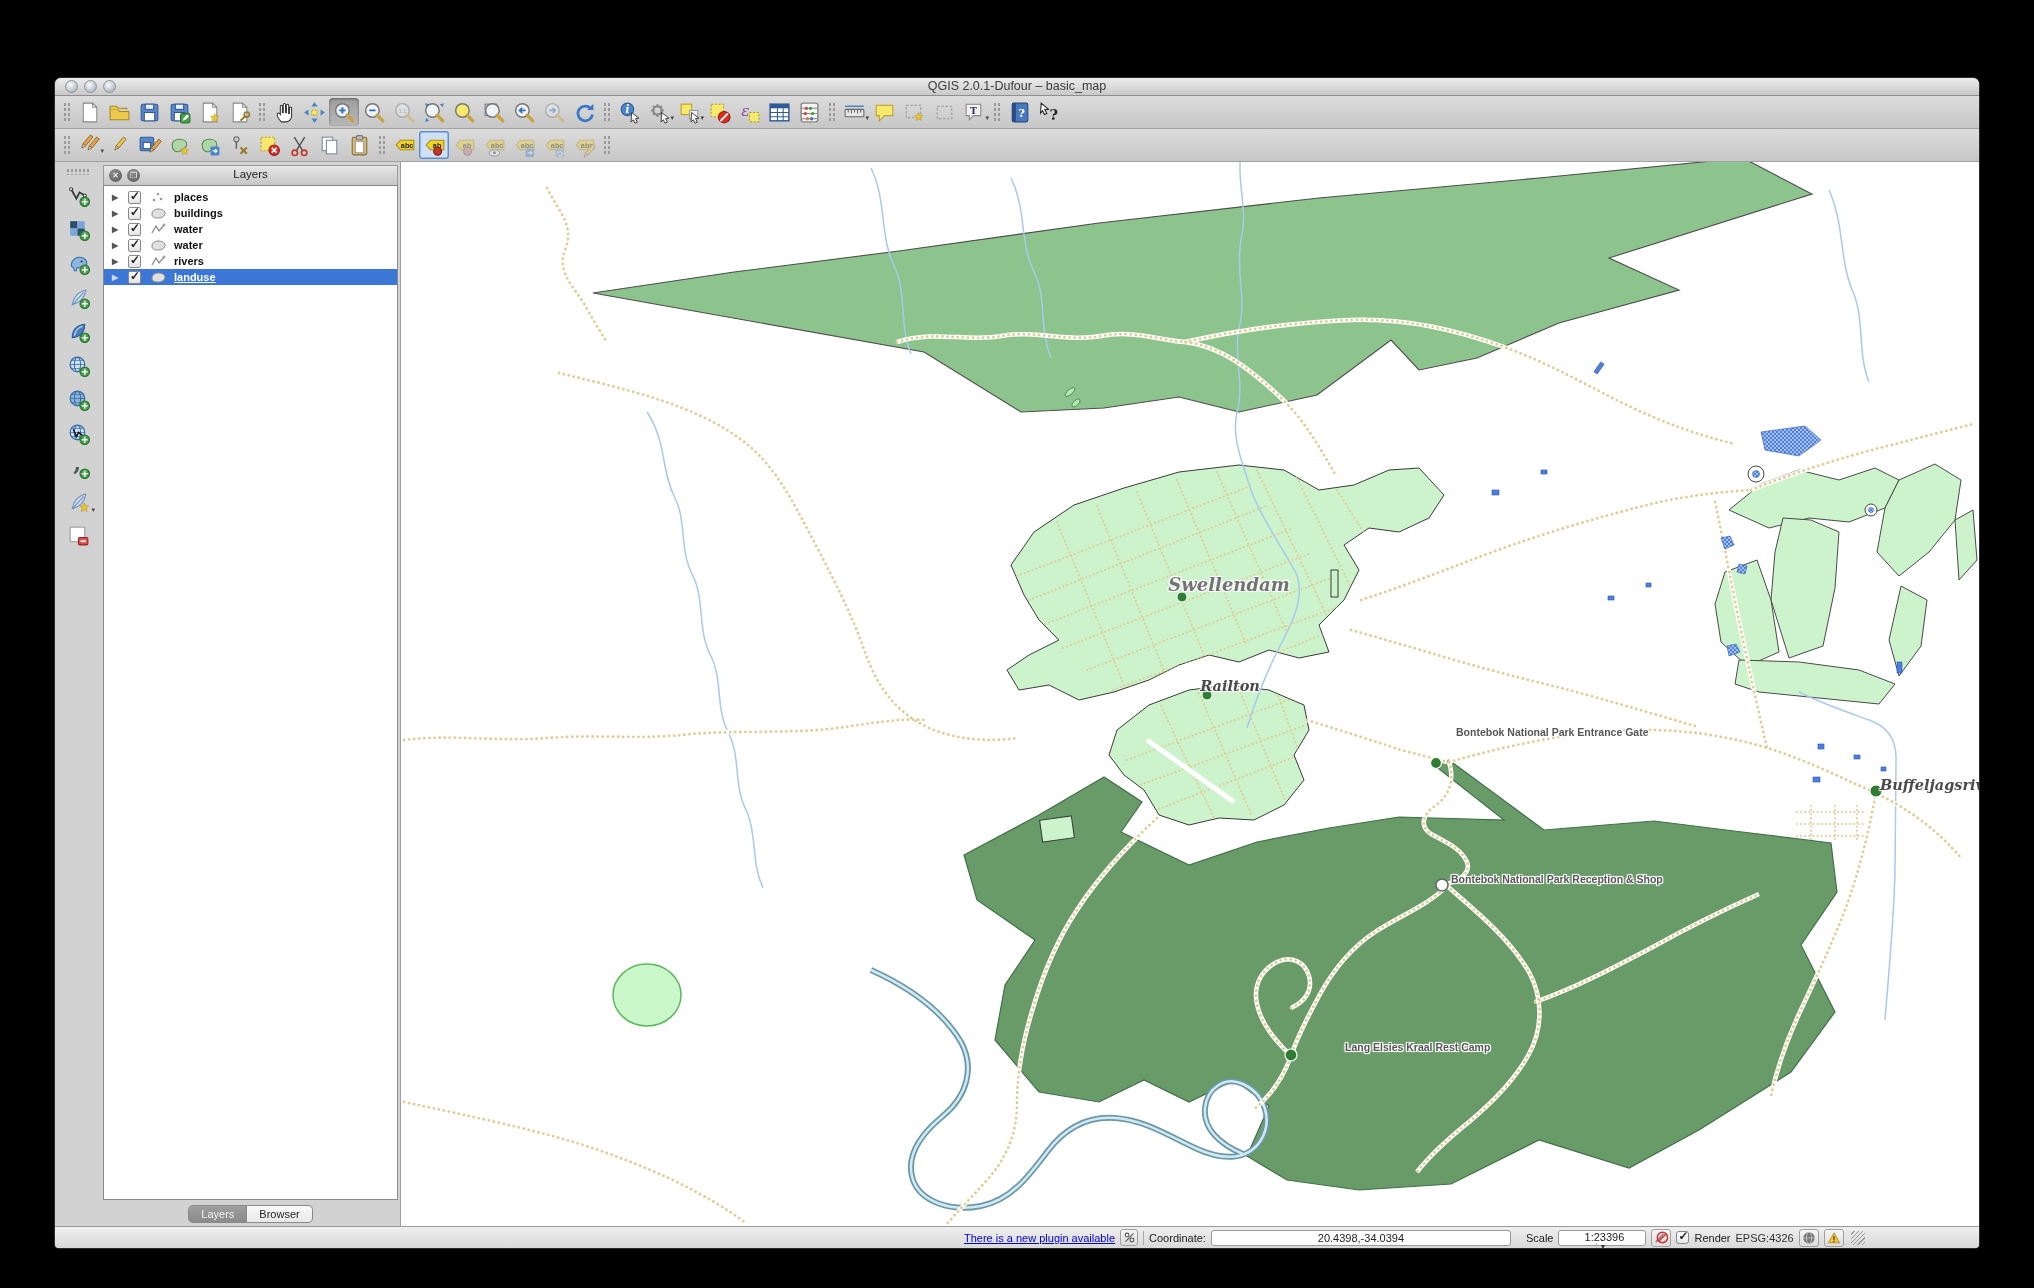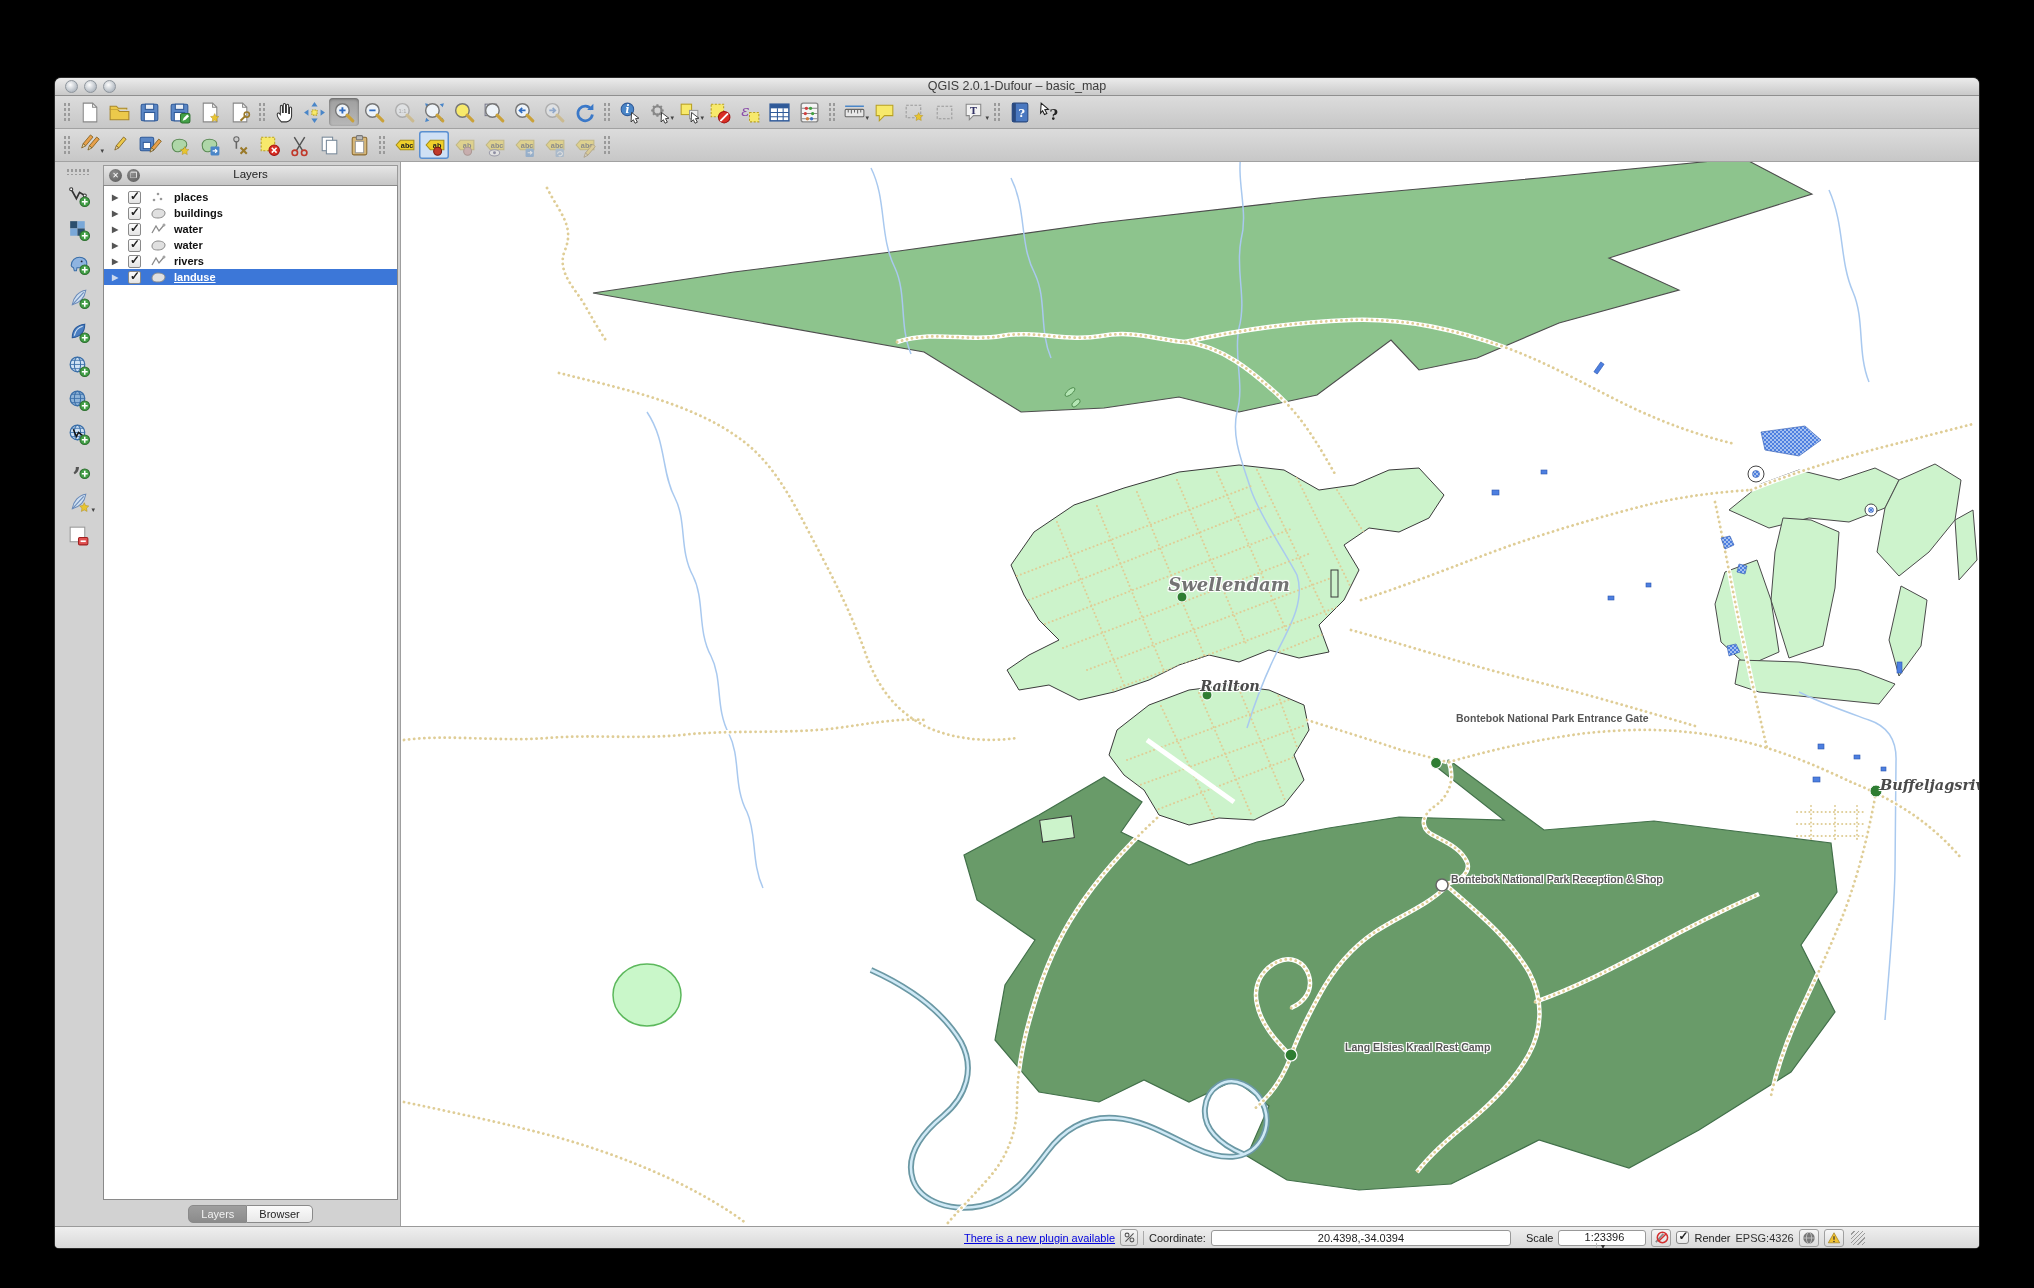--- a/index.html
+++ b/index.html
@@ -897,21 +897,21 @@
             <circle cx="1437" cy="723" r="5.5" fill="#2e7d32" stroke="#fff" stroke-width="1.2"></circle>
             <circle cx="1443" cy="845" r="6" fill="#fff" stroke="#666" stroke-width="1.5"></circle>
             <circle cx="1292" cy="1015" r="6" fill="#2e7d32" stroke="#fff" stroke-width="1.2"></circle>
             <circle cx="1877" cy="751" r="6" fill="#2e7d32" stroke="#fff" stroke-width="1"></circle>
           </g>
         </svg>
         <div id="map-labels">
             <span class="map-label town-major" style="left: 828px; top: 422px;">Swellendam</span>
             <span class="map-label town" style="left: 829px; top: 523px;">Railton</span>
             <span class="map-label town" style="transform: translate(0px, -50%); left: 1479px; top: 622px;">Buffeljagsrivier</span>
-            <span class="map-label poi" style="left: 1045px; top: 556px; padding-left: 10px;">Bontebok National Park Entrance Gate</span>
+            <span class="map-label poi" style="left: 1045px; top: 570px; padding-left: 10px;">Bontebok National Park Entrance Gate</span>
             <span class="map-label poi" style="left: 1050px; top: 717px;">Bontebok National Park Reception &amp; Shop</span>
             <span class="map-label poi" style="left: 944px; top: 885px;">Lang Elsies Kraal Rest Camp</span>
           </div>
       </div>
     </div>
 
     <div class="statusbar">
       <div class="sb-spacer"></div>
       <span class="sb-link">There is a new plugin available</span>
       <span class="sb-btn" style="width:18px;height:17px">

